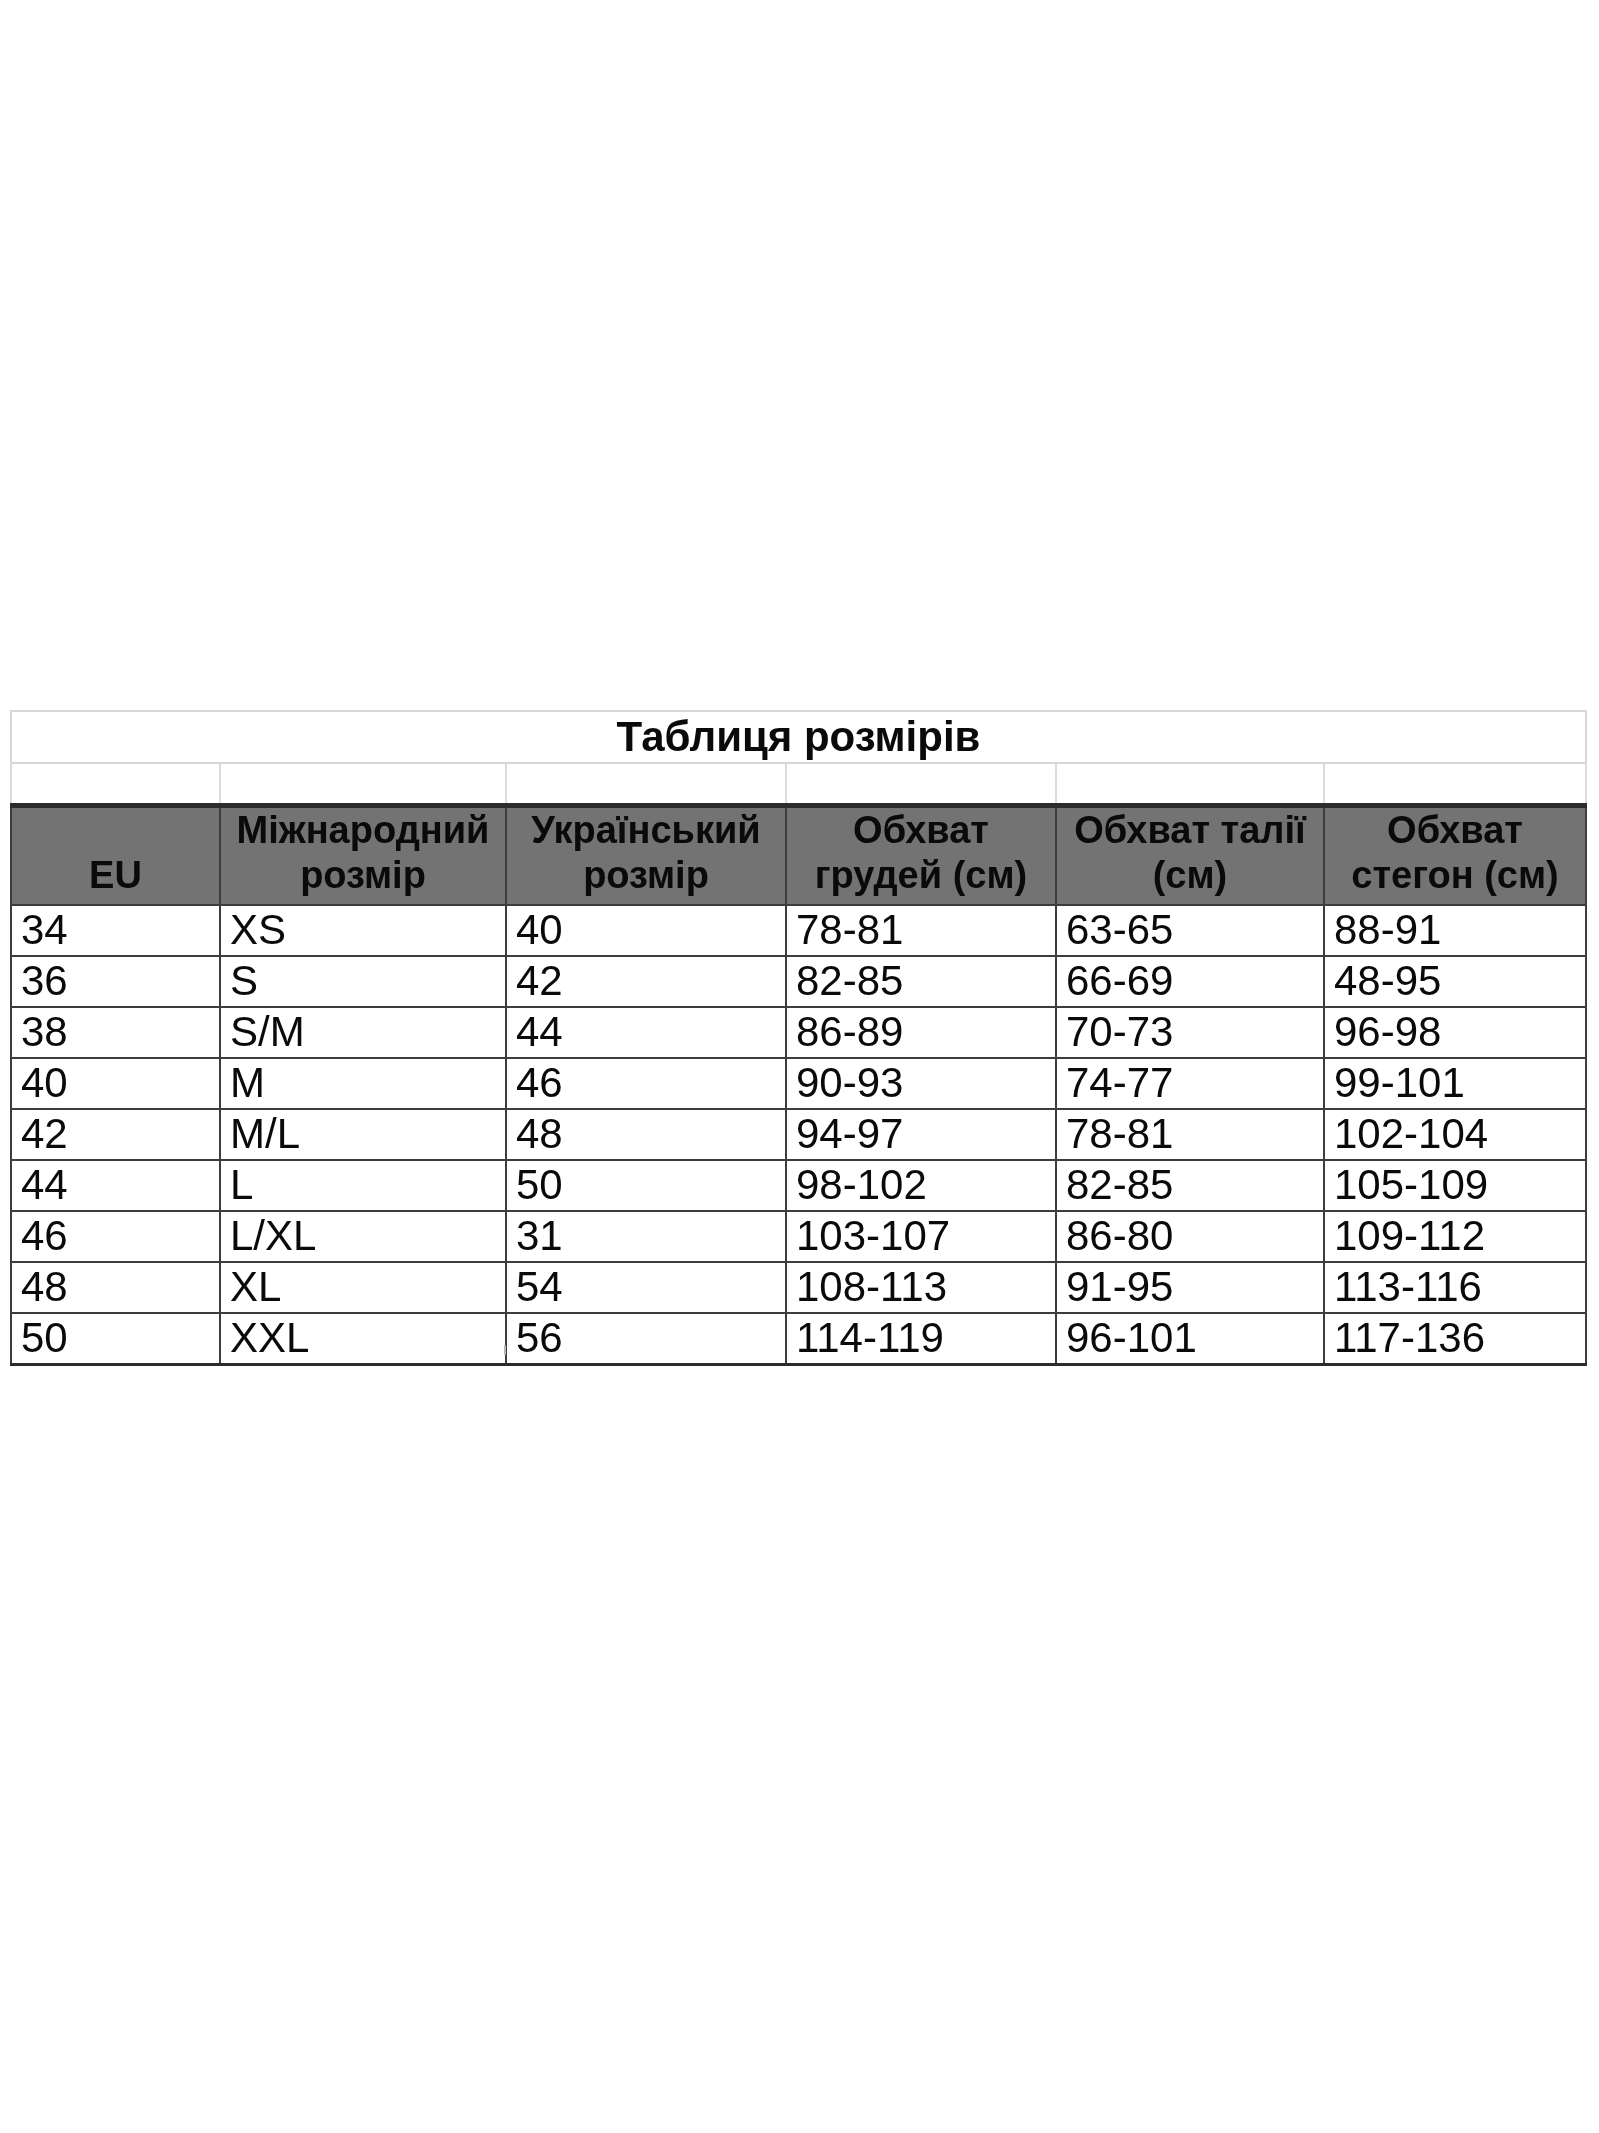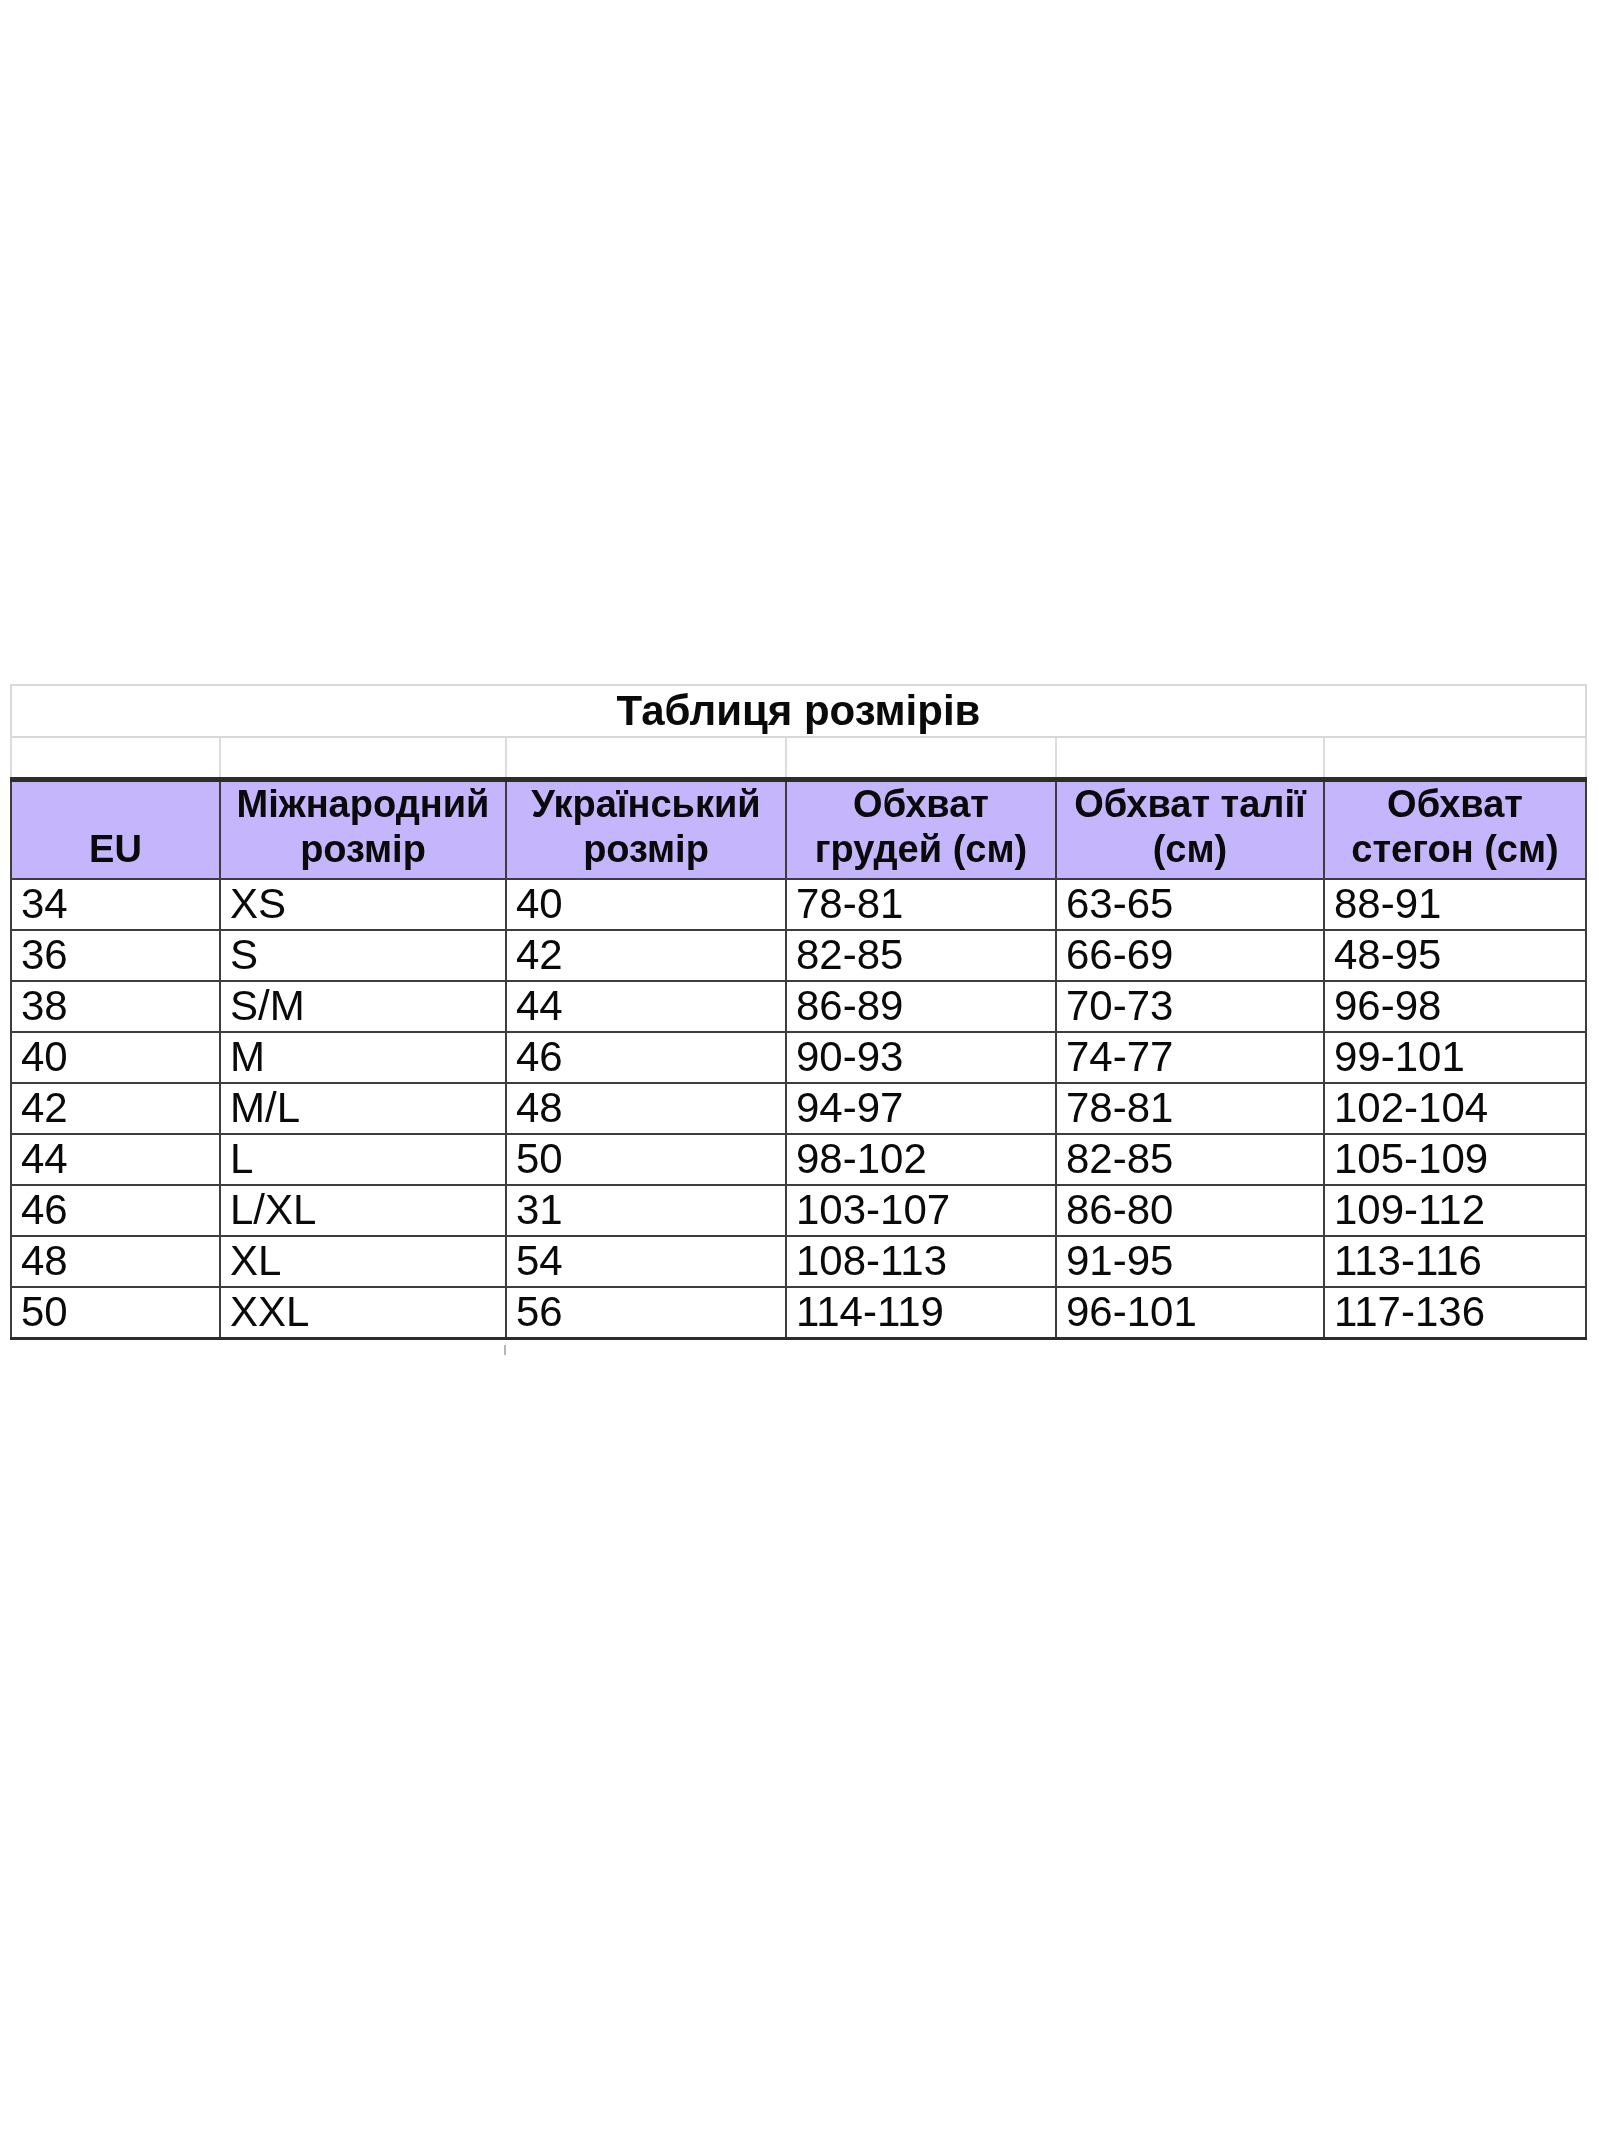--- a/index.html
+++ b/index.html
@@ -10,21 +10,21 @@
   body {
     position: relative;
     width: 1599px;
     height: 2133px;
     font-family: "Liberation Sans", sans-serif;
     color: #0a0a0a;
   }
   .table-wrap {
     position: absolute;
     left: 10px;
-    top: 684px;
+    top: 710px;
     width: 1417px;
   }
   table.size-table {
     border-collapse: collapse;
     table-layout: fixed;
     width: 1575px;
   }
   td.title-cell {
     height: 50px;
     border: 2px solid #d8d8d8;
@@ -34,21 +34,21 @@
     vertical-align: middle;
     padding: 0;
   }
   td.spacer-cell {
     height: 39px;
     border: 2px solid #dcdcdc;
     padding: 0;
   }
   th.col-header {
     height: 88px;
-    background: #c4b5fd;
+    background: #737373;
     border: 2px solid #3d3d3d;
     border-top: 5px solid #2c2c2c;
     font-size: 38px;
     font-weight: bold;
     line-height: 1.18;
     text-align: center;
     vertical-align: bottom;
     padding: 0 4px 6px 4px;
     white-space: pre-line;
     margin-left: 16px;

